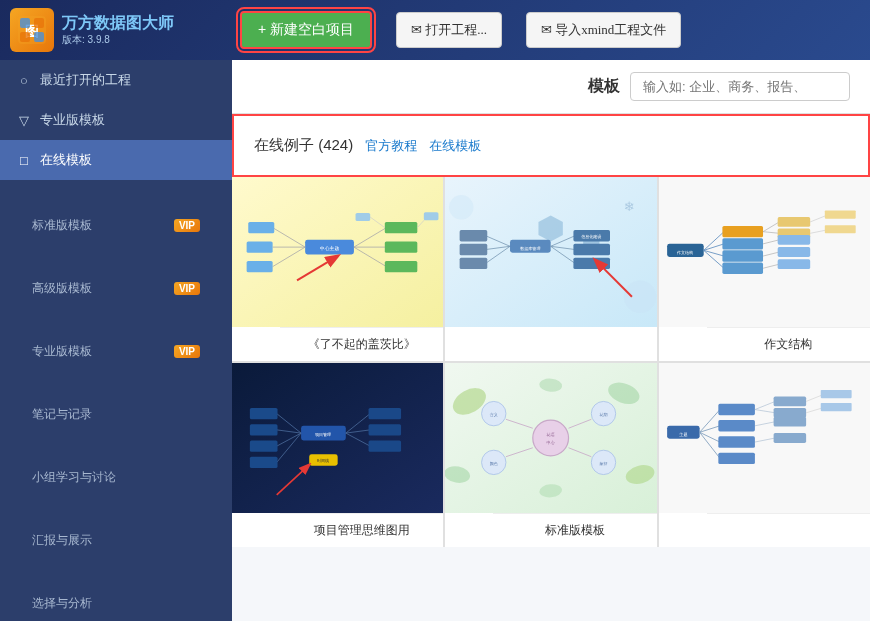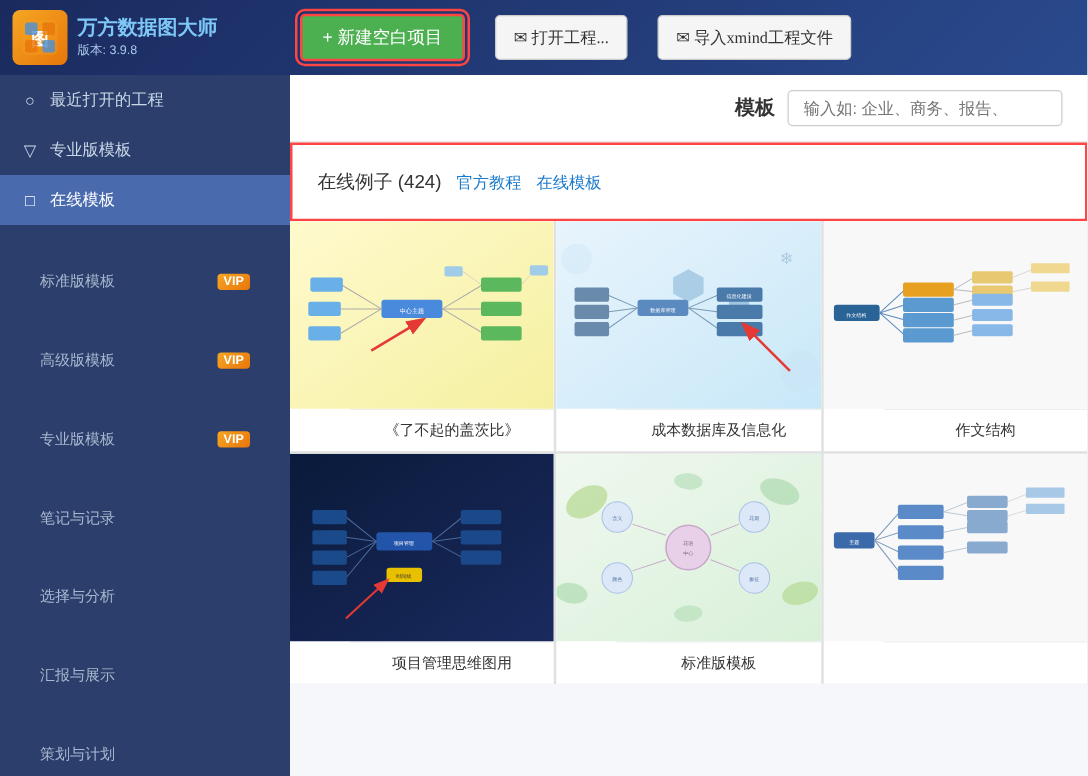--- a/index.html
+++ b/index.html
@@ -291,24 +291,27 @@
       <span class="vip-badge">VIP</span>
     </div>
     <div class="sidebar-sub-item">
       <span>专业版模板</span>
       <span class="vip-badge">VIP</span>
     </div>
     <div class="sidebar-sub-item">
       <span>笔记与记录</span>
     </div>
     <div class="sidebar-sub-item">
+      <span>小组学习与讨论</span>
+    </div>
+    <div class="sidebar-sub-item">
+      <span>汇报与展示</span>
+    </div>
+    <div class="sidebar-sub-item">
       <span>选择与分析</span>
-    </div>
-    <div class="sidebar-sub-item">
-      <span>汇报与展示</span>
     </div>
     <div class="sidebar-sub-item">
       <span>策划与计划</span>
     </div>
     <div class="sidebar-sub-item">
       <span>其它</span>
     </div>
   </div>
 
   <div class="content">
@@ -393,21 +396,20 @@
             <text x="220" y="25" fill="#9abcd8" font-size="16" opacity="0.7">❄</text>
 
             <path d="M 230 130 L 185 85" stroke="#e53935" stroke-width="2.5" fill="none" marker-end="url(#arrowRed2)"></path>
             <defs>
               <marker id="arrowRed2" markerWidth="8" markerHeight="8" refX="6" refY="3" orient="auto">
                 <path d="M0,0 L0,6 L8,3 z" fill="#e53935"></path>
               </marker>
             </defs>
           </svg>
         </div>
-        <div class="grid-caption">成本数据库及信息化</div>
       </div>
 
       <div class="grid-item">
         <div class="grid-thumb thumb-white">
           <svg width="100%" height="100%" viewBox="0 0 260 150">
 
             <rect x="10" y="65" width="45" height="16" rx="3" fill="#2a6496"></rect>
             <text x="32" y="77" text-anchor="middle" fill="white" font-size="5">作文结构</text>
             <line x1="55" y1="73" x2="80" y2="50" stroke="#5a8abc" stroke-width="1"></line>
             <line x1="55" y1="73" x2="80" y2="65" stroke="#5a8abc" stroke-width="1"></line>

